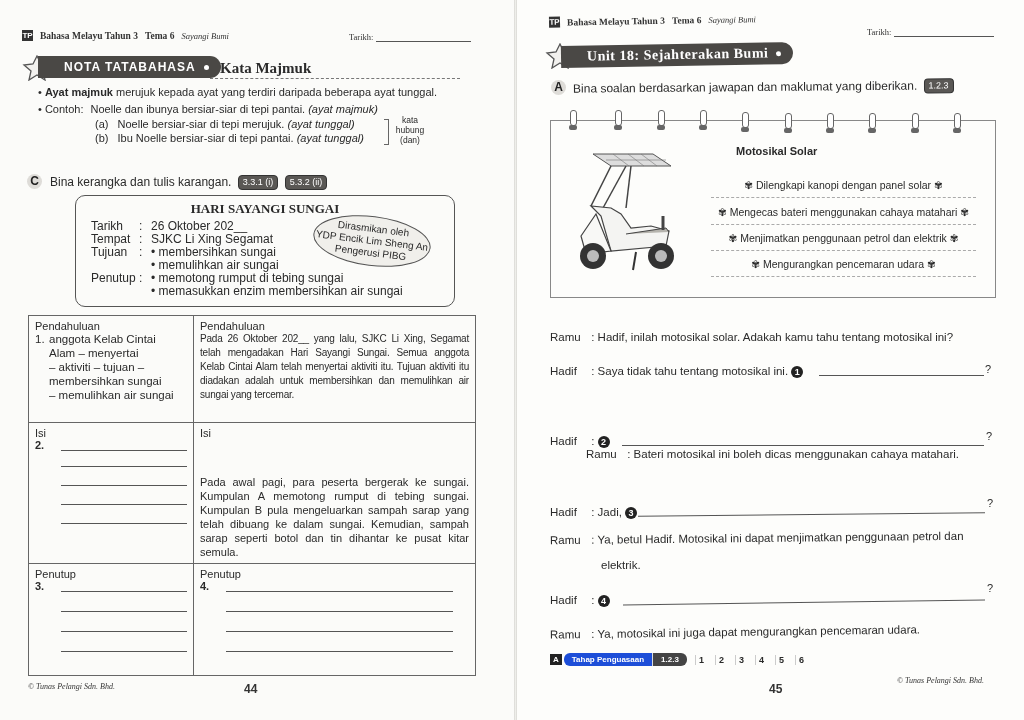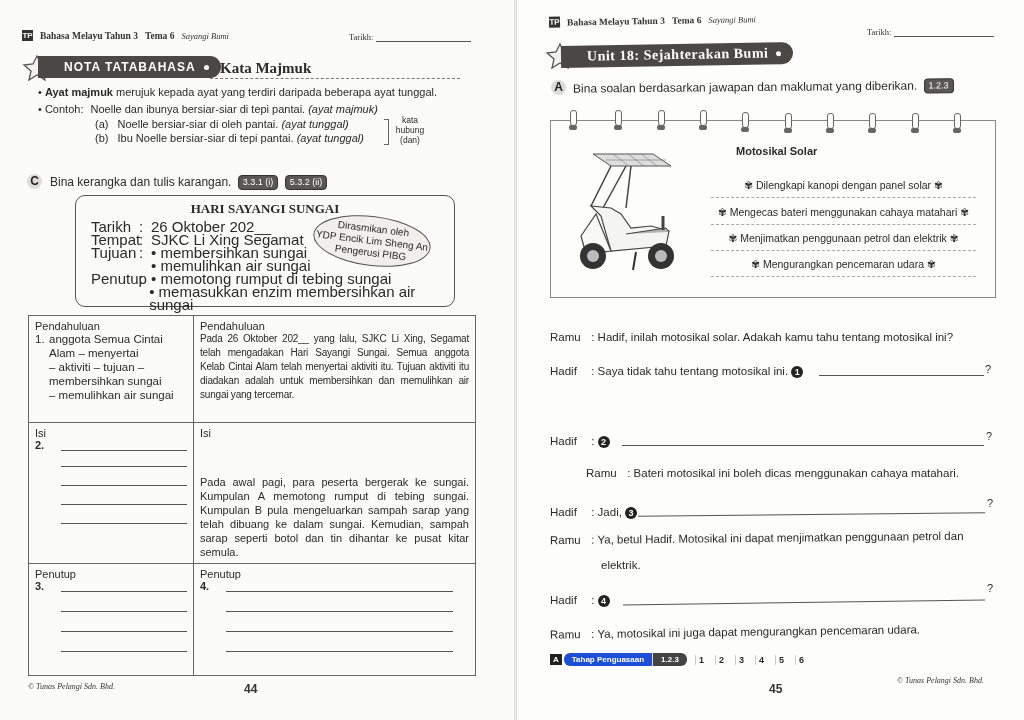--- a/index.html
+++ b/index.html
@@ -93,21 +93,21 @@
 
   <div class="txt" style="left:38px; top:85px;">
     • <span class="b">Ayat majmuk</span><span> merujuk kepada ayat yang terdiri daripada beberapa ayat tunggal.</span>
   </div>
   <div class="txt" style="left:38px; top:102px;">
     • <span>Contoh:</span>
     <span style="margin-left:4px;">Noelle dan ibunya bersiar-siar di tepi pantai. </span><span class="it">(ayat majmuk)</span>
   </div>
   <div class="txt" style="left:95px; top:117px;">
     <span>(a)</span>
-    <span style="margin-left:6px;">Noelle bersiar-siar di oleh pantai. </span><span class="it">(ayat tunggal)</span>
+    <span style="margin-left:6px;">Noelle bersiar-siar di tepi merujuk. </span><span class="it">(ayat tunggal)</span>
   </div>
   <div class="txt" style="left:95px; top:131px;">
     <span>(b)</span>
     <span style="margin-left:6px;">Ibu Noelle bersiar-siar di tepi pantai. </span><span class="it">(ayat tunggal)</span>
   </div>
   <div class="brace" style="left:384px; top:119px; height:26px;"></div>
   <div class="abs" style="left:392px; top:115px; font-size:8.5px; line-height:10px; text-align:center; width:36px;">
     <div>kata</div>
     <div>hubung</div>
     <div>(dan)</div>
@@ -115,21 +115,21 @@
 
   <div class="sec-letter" style="left:27px; top:174px;">C</div>
   <div class="txt" style="left:50px; top:175px; font-size:12px;">
     <span>Bina kerangka dan tulis karangan.</span>
     <span class="badge">3.3.1 (i)</span>
     <span class="badge">5.3.2 (ii)</span>
   </div>
 
   <div class="info-box" style="left:75px; top:195px; width:380px; height:112px;">
     <div class="abs" style="left:0; width:100%; top:5px; text-align:center; font-family:'Liberation Serif',serif; font-weight:bold; font-size:13px;">HARI SAYANGI SUNGAI</div>
-    <div class="abs" style="left:15px; top:24px; font-size:15px; line-height:13px;">
+    <div class="abs" style="left:15px; top:24px; font-size:12px; line-height:13px;">
       <div style="display:flex;">
         <span style="width:48px;">Tarikh</span>
         <span style="width:12px;">:</span>
         <span>26 Oktober 202__</span>
       </div>
       <div style="display:flex;">
         <span style="width:48px;">Tempat</span>
         <span style="width:12px;">:</span>
         <span>SJKC Li Xing Segamat</span>
       </div>
@@ -164,21 +164,21 @@
         <col style="width:165px;">
         <col>
       </colgroup>
     <tbody>
         <tr style="height:107px;">
       <td>
         <div>Pendahuluan</div>
         <div style="display:flex; font-size:11.5px; line-height:14px;">
           <span style="width:14px;">1.</span>
           <div style="text-align:justify; flex:1;">
-            <div>anggota Semua Cintai</div>
+            <div>anggota Kelab Cintai</div>
             <div>Alam – menyertai</div>
             <div>– aktiviti – tujuan –</div>
             <div>membersihkan sungai</div>
             <div>– memulihkan air sungai</div>
           </div>
         </div>
       </td>
       <td>
         <div>Pendahuluan</div>
         <div style="font-size:10px; line-height:14px; text-align:justify; letter-spacing:-0.2px;">Pada 26 Oktober 202__ yang lalu, SJKC Li Xing, Segamat telah mengadakan Hari Sayangi Sungai. Semua anggota Kelab Cintai Alam telah menyertai aktiviti itu. Tujuan aktiviti itu diadakan adalah untuk membersihkan dan memulihkan air sungai yang tercemar.</div>
@@ -328,21 +328,21 @@
 
 
   <div class="dlg" style="left:33px; top:434px;">
     <span class="spk">Hadif</span>
     <span>:</span>
     <span class="numc">2</span>
   </div>
   <div class="ansline" style="left:105px; top:445px; width:362px;"></div>
   <div class="qmark" style="left:469px; top:430px;">?</div>
 
-  <div class="dlg" style="left:33px; top:466px;padding-left:36px;">
+  <div class="dlg" style="left:33px; top:447px;padding-left:36px;">
     <span class="spk">Ramu</span>
     <span>:</span>
     <span>Bateri motosikal ini boleh dicas menggunakan cahaya matahari.</span>
   </div>
 
   <div class="dlg" style="left:33px; top:505px;">
     <span class="spk">Hadif</span>
     <span>:</span>
     <span>Jadi,</span>
     <span class="numc">3</span>

